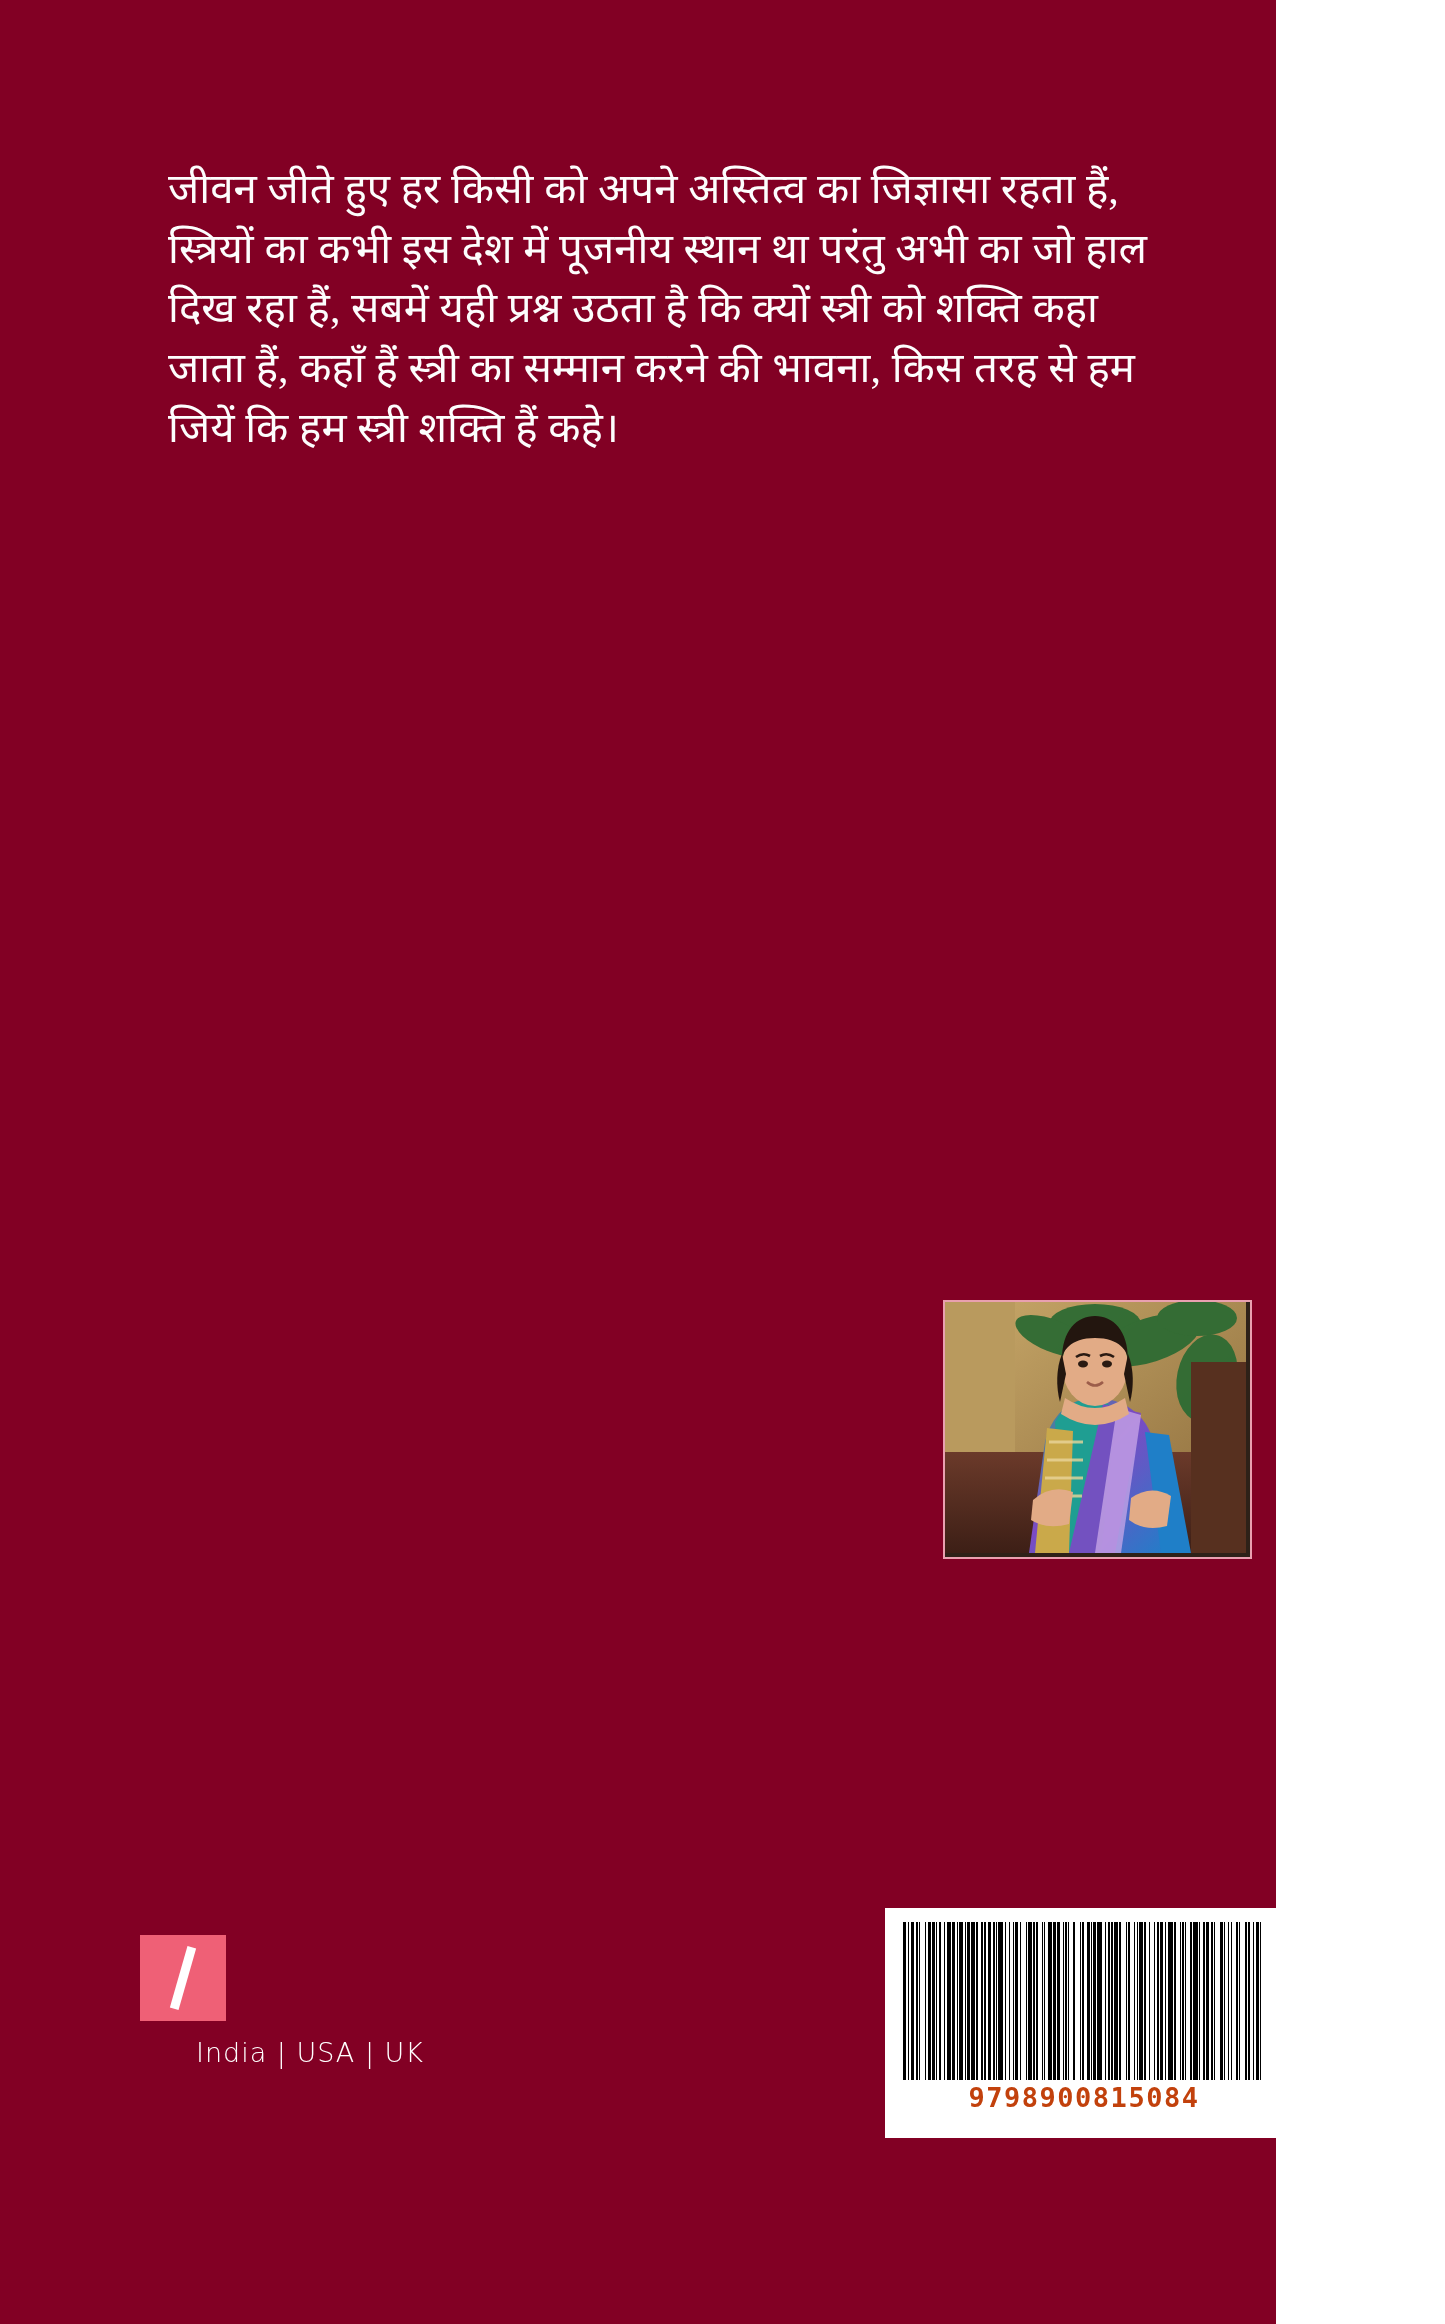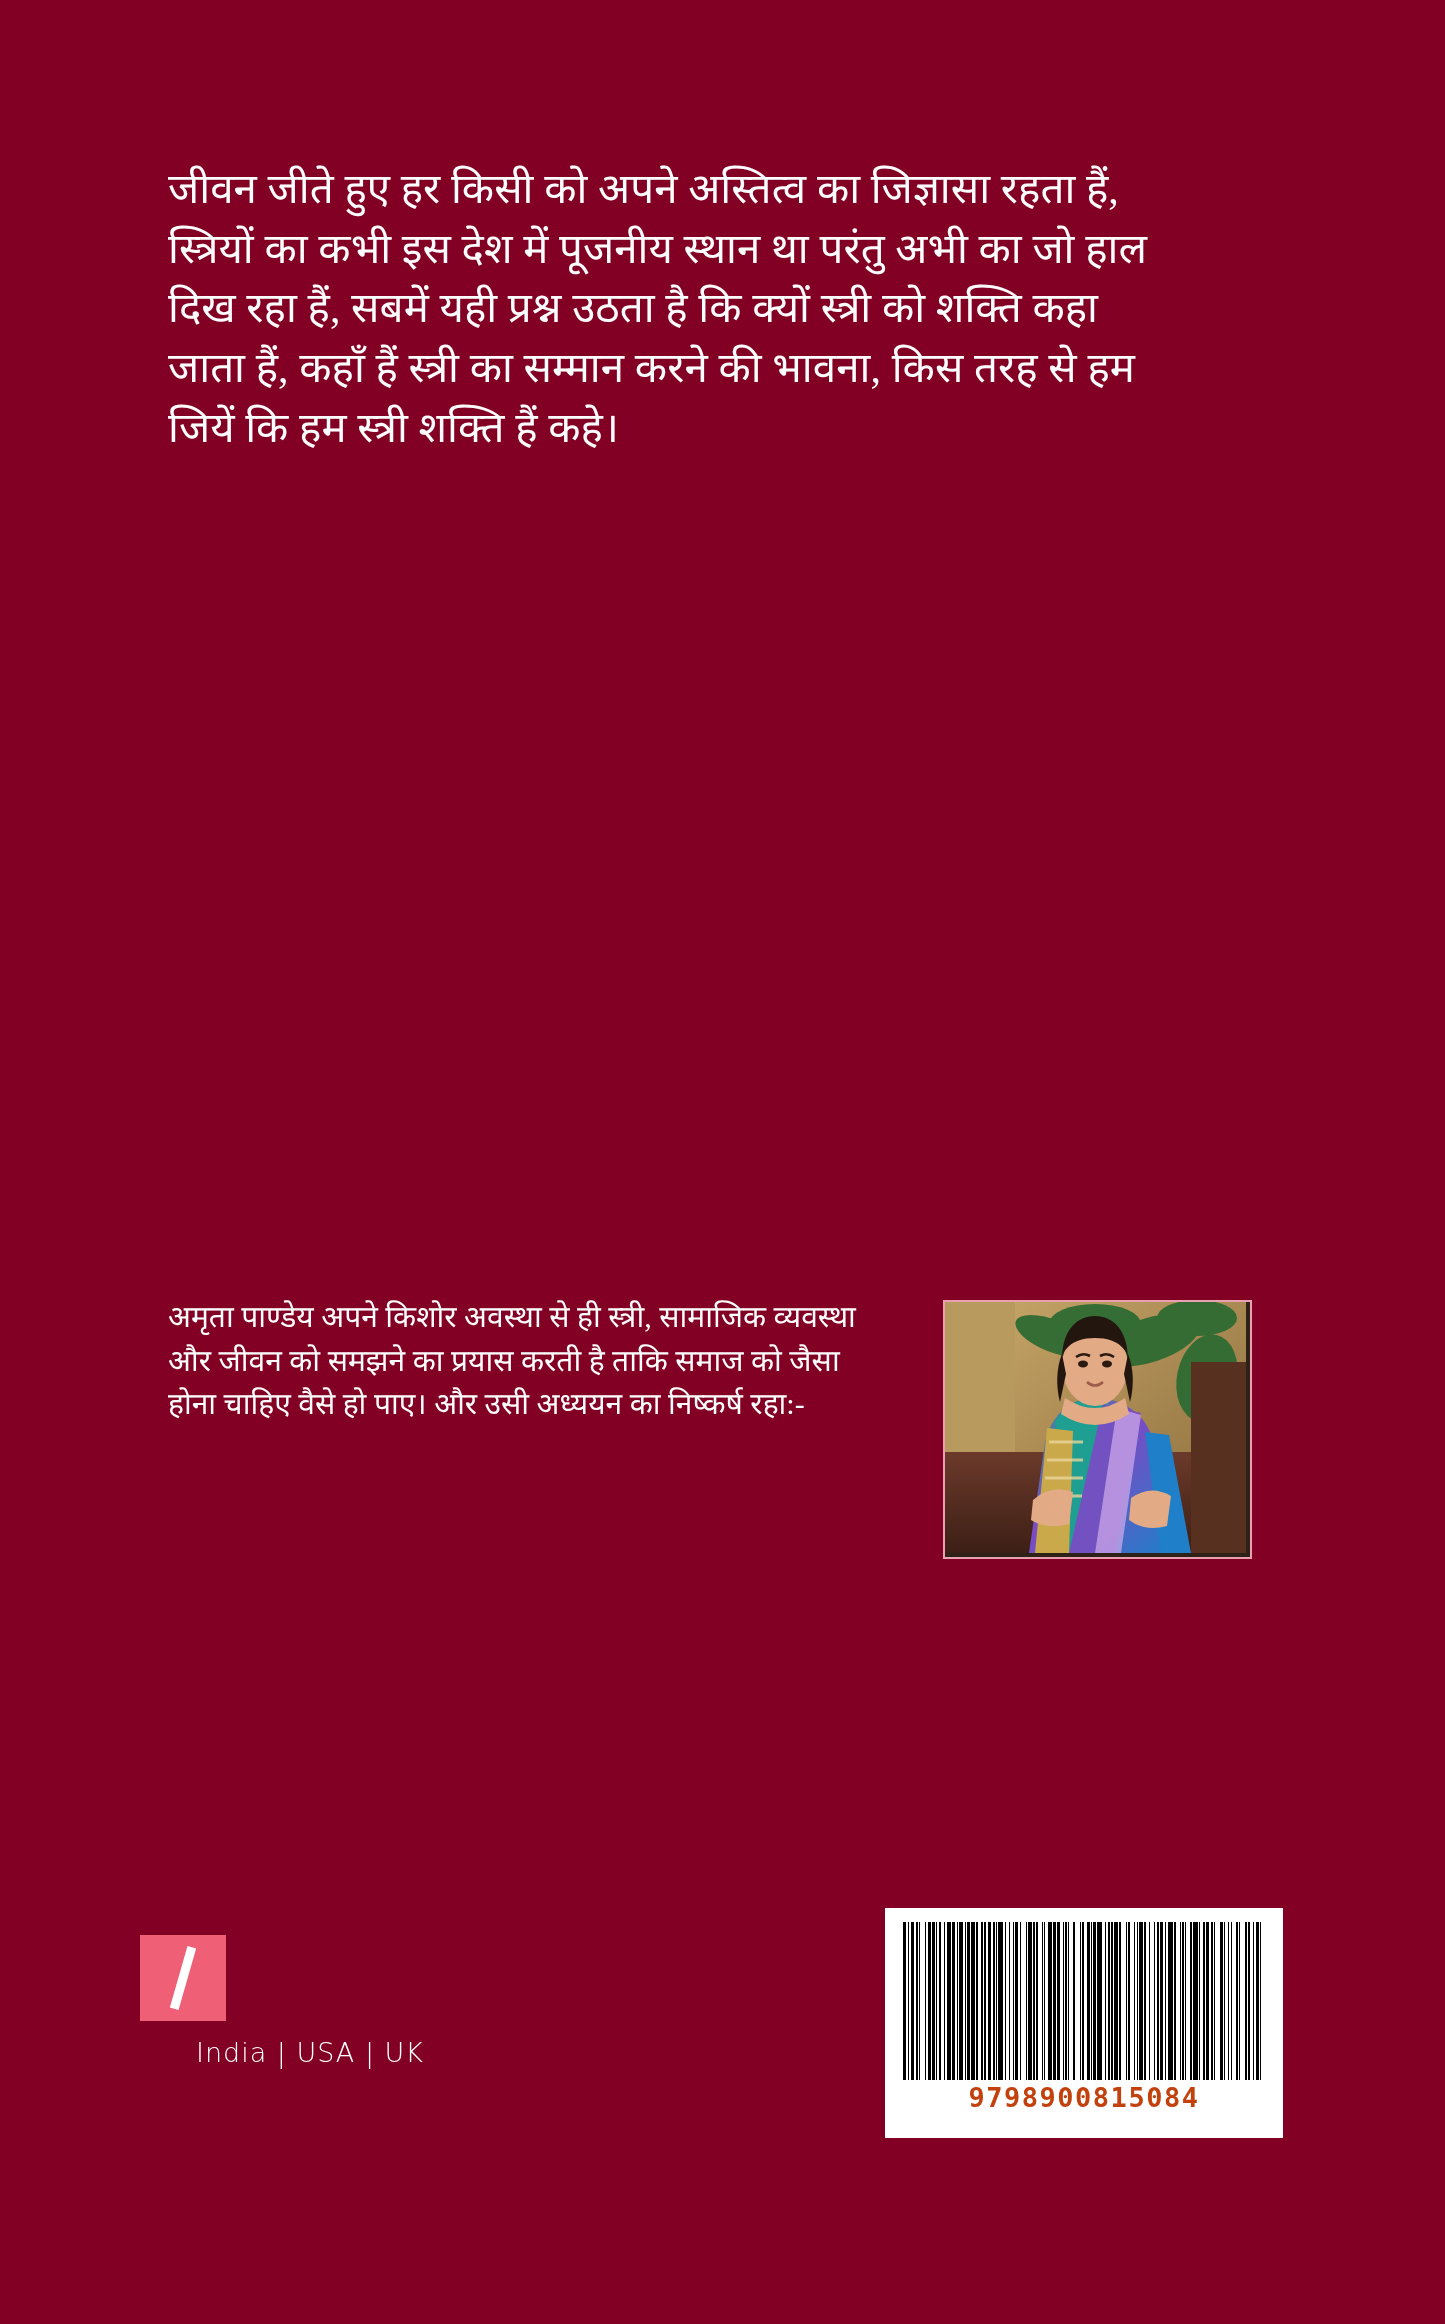--- a/index.html
+++ b/index.html
@@ -5,21 +5,21 @@
   html, body {
     margin: 0;
     padding: 0;
     background: #ffffff;
   }
   body {
     font-family: "Liberation Serif", "DejaVu Serif", serif;
   }
   #cover {
     position: relative;
-    width: 1445px;
+    width: 1276px;
     height: 2324px;
     background: #820024;
     overflow: hidden;
     box-sizing: border-box;
   }
 
   
   .blurb {
     position: absolute;
     left: 168px;
@@ -162,21 +162,20 @@
 
 <div id="cover">
 
   <div class="blurb">
     <p class="first">जीवन जीते हुए हर किसी को अपने अस्तित्व का जिज्ञासा रहता हैं, स्त्रियों का कभी इस देश में पूजनीय स्थान था परंतु अभी का जो हाल दिख रहा हैं, सबमें यही प्रश्न उठता है कि क्यों स्त्री को शक्ति कहा जाता हैं, कहाँ हैं स्त्री का सम्मान करने की भावना, किस तरह से हम जियें कि हम स्त्री शक्ति हैं कहे।</p>
   </div>
 
   <div class="author-block">
     <div class="author-row">
       <div class="author-text">
-        <p class="bio1">अमृता पाण्डेय अपने किशोर अवस्था से ही स्त्री, सामाजिक व्यवस्था और जीवन को समझने का प्रयास करती है ताकि समाज को जैसा होना चाहिए वैसे हो पाए। और उसी अध्ययन का निष्कर्ष रहा:-</p>
       </div>
     </div>
     <div class="author-photo">
       <svg width="301" height="251" viewBox="0 0 301 251" xmlns="http://www.w3.org/2000/svg">
         <defs>
           <linearGradient id="wallg" x1="0" y1="0" x2="1" y2="1">
             <stop offset="0%" stop-color="#c9a96a"></stop>
             <stop offset="100%" stop-color="#8a6a3a"></stop>
           </linearGradient>
           <linearGradient id="sofag" x1="0" y1="0" x2="0" y2="1">

